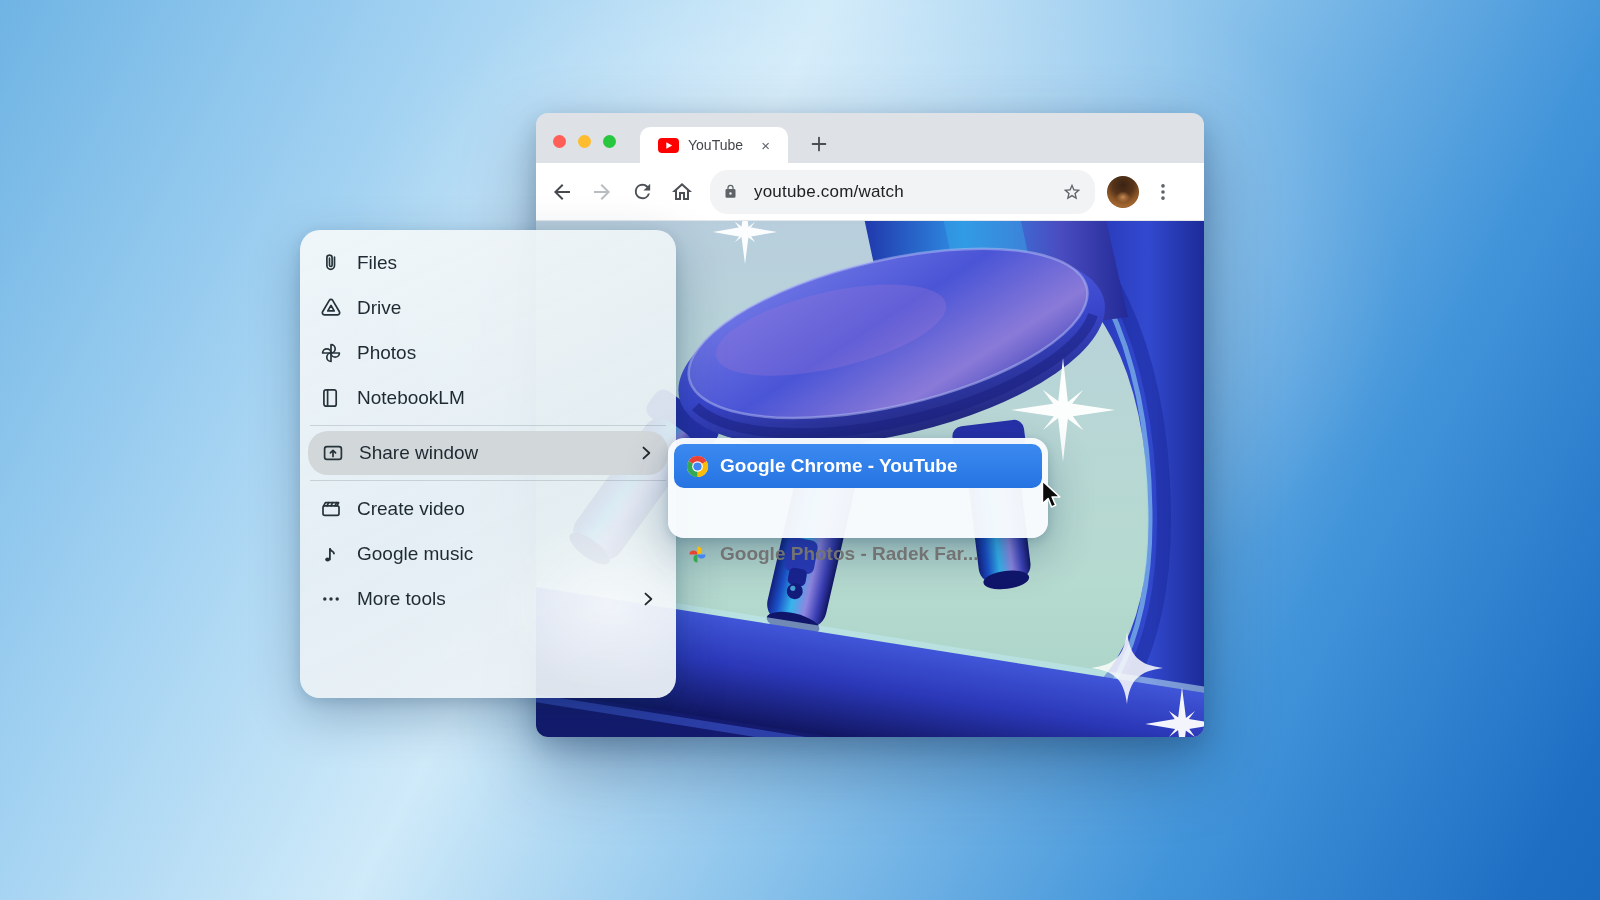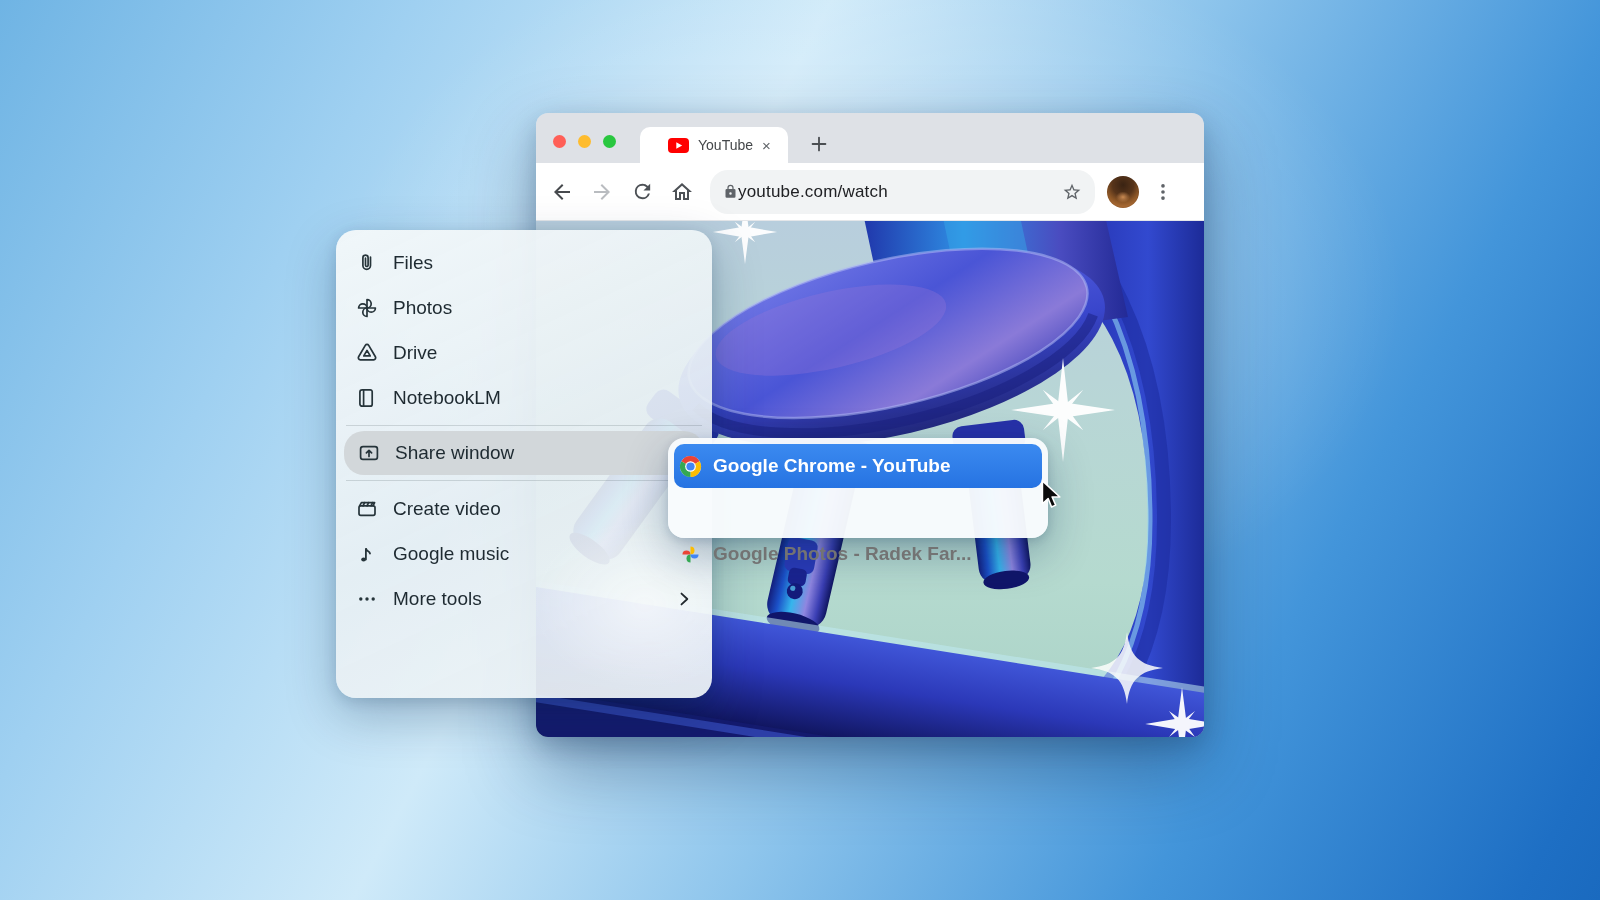--- a/index.html
+++ b/index.html
@@ -18,36 +18,36 @@
     box-shadow: 0 30px 70px rgba(10,40,80,.38), 0 8px 24px rgba(10,40,80,.22);
   }
   .tabstrip {
     position:relative; height:50px; background:#dee1e6; border-radius:12px 12px 0 0;
   }
   .lights { position:absolute; left:17px; top:22px; display:flex; gap:12px; }
   .light { width:13px; height:13px; border-radius:50%; }
   .light.red { background:#ff5f57; } .light.yellow { background:#febc2e; } .light.green { background:#29c73f; }
   .tab {
     position:absolute; left:104px; top:14px; width:148px; height:36px; background:#fff;
-    border-radius:10px 10px 0 0; display:flex; align-items:center; gap:9px; padding:0 28px;
+    border-radius:10px 10px 0 0; display:flex; align-items:center; gap:9px; padding:0 18px;
   }
   .tab-title { font-size:14px; color:#44474a; }
   .tab-close { margin-left:auto; font-size:15px; color:#5f6368; line-height:1; cursor:default; }
   .newtab {
     position:absolute; left:268px; top:16px; width:30px; height:30px;
     display:flex; align-items:center; justify-content:center;
   }
   .toolbar {
     height:58px; background:#fff; display:flex; align-items:center;
     padding:0 17px 0 13px; border-bottom:1px solid #e4e6e9;
   }
   .navbtn { width:26px; height:26px; display:flex; align-items:center; justify-content:center; margin-right:14px; }
   .urlpill {
     width:385px; height:44px; background:#f1f3f4; border-radius:18px;
-    display:flex; align-items:center; gap:0; padding:0 13px; margin-left:1px;
+    display:flex; align-items:center; gap:16px; padding:0 13px; margin-left:1px;
   }
   .url-text { font-size:17px; color:#202124; letter-spacing:.2px; }
   .bookmark { margin-left:auto; display:flex; }
   .avatar {
     width:32px; height:32px; border-radius:50%; margin-left:12px; flex:none;
     background:
       radial-gradient(10px 8px at 50% 66%, #c98a52, rgba(201,138,82,0) 70%),
       radial-gradient(circle at 50% 28%, #3a2313 0%, #57341a 38%, #8a5526 60%, #a96a33 78%, #8a4f1f 100%);
     box-shadow: inset 0 0 0 1px rgba(0,0,0,.08);
   }
@@ -58,21 +58,20 @@
 
   
   .menu {
     position:absolute; left:300px; top:230px; width:376px; height:468px; z-index:5;
     border-radius:20px;
     background:
       radial-gradient(160px 120px at 82% 80%, rgba(255,255,255,.55), rgba(255,255,255,0) 70%),
       linear-gradient(155deg, rgba(242,247,249,.97) 0%, rgba(231,239,243,.92) 55%, rgba(237,243,246,.94) 100%);
     box-shadow: 0 18px 50px rgba(8,40,80,.28), 0 4px 14px rgba(8,40,80,.14);
     padding-top:10px;
-    margin-left:36px;
   }
   .mrow {
     display:flex; align-items:center; height:45px; padding:0 18px; gap:13px;
     font-size:19px; color:#1e2a31; font-weight:500;
   }
   .mrow .chev { margin-left:auto; display:flex; }
   .msep { height:1px; background:rgba(55,70,80,.18); margin:5px 10px; }
   .share-row {
     display:flex; align-items:center; height:44px; margin:3px 8px; padding:0 12px; gap:13px;
     background:#d2d7da; border-radius:20px; font-size:19px; color:#1e2a31; font-weight:500;
@@ -81,21 +80,21 @@
   .micon { width:26px; height:26px; display:flex; align-items:center; justify-content:center; flex:none; }
 
   
   .submenu {
     position:absolute; left:668px; top:438px; width:380px; height:100px; z-index:6;
     border-radius:16px; background:rgba(248,251,253,.97);
     box-shadow: 0 16px 44px rgba(8,40,80,.30), 0 3px 10px rgba(8,40,80,.15);
     padding:6px;
   }
   .srow {
-    display:flex; align-items:center; height:44px; padding:0 4px; gap:11px;
+    display:flex; align-items:center; height:44px; padding:0 11px; gap:11px;
     font-size:19px; border-radius:10px;
   }
   .srow.selected {
     background:linear-gradient(180deg,#3b8af0,#2673e2);
     color:#fff; font-weight:700;
   }
   .srow.normal { color:#737373; font-weight:700;margin-top:44px; }
   .sicon { width:24px; height:24px; display:flex; align-items:center; justify-content:center; flex:none; }
 
   .cursor { position:absolute; left:1040px; top:480px; z-index:10; }
@@ -294,37 +293,37 @@
       <svg width="24" height="24" viewBox="0 0 24 24" fill="none" stroke="#26343a" stroke-width="1.7" stroke-linecap="round" stroke-linejoin="round">
           <path d="M15.5,6.2 v8.3 a3.8,3.8 0 0 1 -7.6,0 V6.8 a2.6,2.6 0 0 1 5.2,0 v7.4 a1.3,1.3 0 0 1 -2.6,0 V7.2"></path>
         </svg>
     </span>
     <span>Files</span>
   </div>
 
   <div class="mrow">
     <span class="micon">
       <svg width="24" height="24" viewBox="0 0 24 24" fill="none" stroke="#26343a" stroke-width="1.7" stroke-linejoin="round">
+          <path d="M10.3,4.4 a2,2 0 0 1 3.4,0 l6.7,11.4 a2,2 0 0 1 -1.7,3 H5.3 a2,2 0 0 1 -1.7,-3 Z"></path>
+          <path d="M12,9.4 L15.2,14.9 H8.8 Z"></path>
+        </svg>
+    </span>
+    <span>Drive</span>
+  </div>
+
+  <div class="mrow">
+    <span class="micon">
+      <svg width="24" height="24" viewBox="0 0 24 24" fill="none" stroke="#26343a" stroke-width="1.7" stroke-linejoin="round">
           <path d="M3.6,12 a4.2,4.2 0 0 1 8.4,0 Z"></path>
           <path d="M12,3.6 a4.2,4.2 0 0 1 0,8.4 Z"></path>
           <path d="M20.4,12 a4.2,4.2 0 0 1 -8.4,0 Z"></path>
           <path d="M12,20.4 a4.2,4.2 0 0 1 0,-8.4 Z"></path>
         </svg>
     </span>
     <span>Photos</span>
-  </div>
-
-  <div class="mrow">
-    <span class="micon">
-      <svg width="24" height="24" viewBox="0 0 24 24" fill="none" stroke="#26343a" stroke-width="1.7" stroke-linejoin="round">
-          <path d="M10.3,4.4 a2,2 0 0 1 3.4,0 l6.7,11.4 a2,2 0 0 1 -1.7,3 H5.3 a2,2 0 0 1 -1.7,-3 Z"></path>
-          <path d="M12,9.4 L15.2,14.9 H8.8 Z"></path>
-        </svg>
-    </span>
-    <span>Drive</span>
   </div>
 
   <div class="mrow">
     <span class="micon">
       <svg width="24" height="24" viewBox="0 0 24 24" fill="none" stroke="#26343a" stroke-width="1.7" stroke-linejoin="round">
           <path d="M7.2,3.8 h8 a2,2 0 0 1 2,2 v12.4 a2,2 0 0 1 -2,2 h-8 a2.3,2.3 0 0 1 -2.3,-2.3 V6.1 A2.3,2.3 0 0 1 7.2,3.8 Z"></path>
           <path d="M8.6,3.8 V20.2"></path>
         </svg>
     </span>
     <span>NotebookLM</span>

